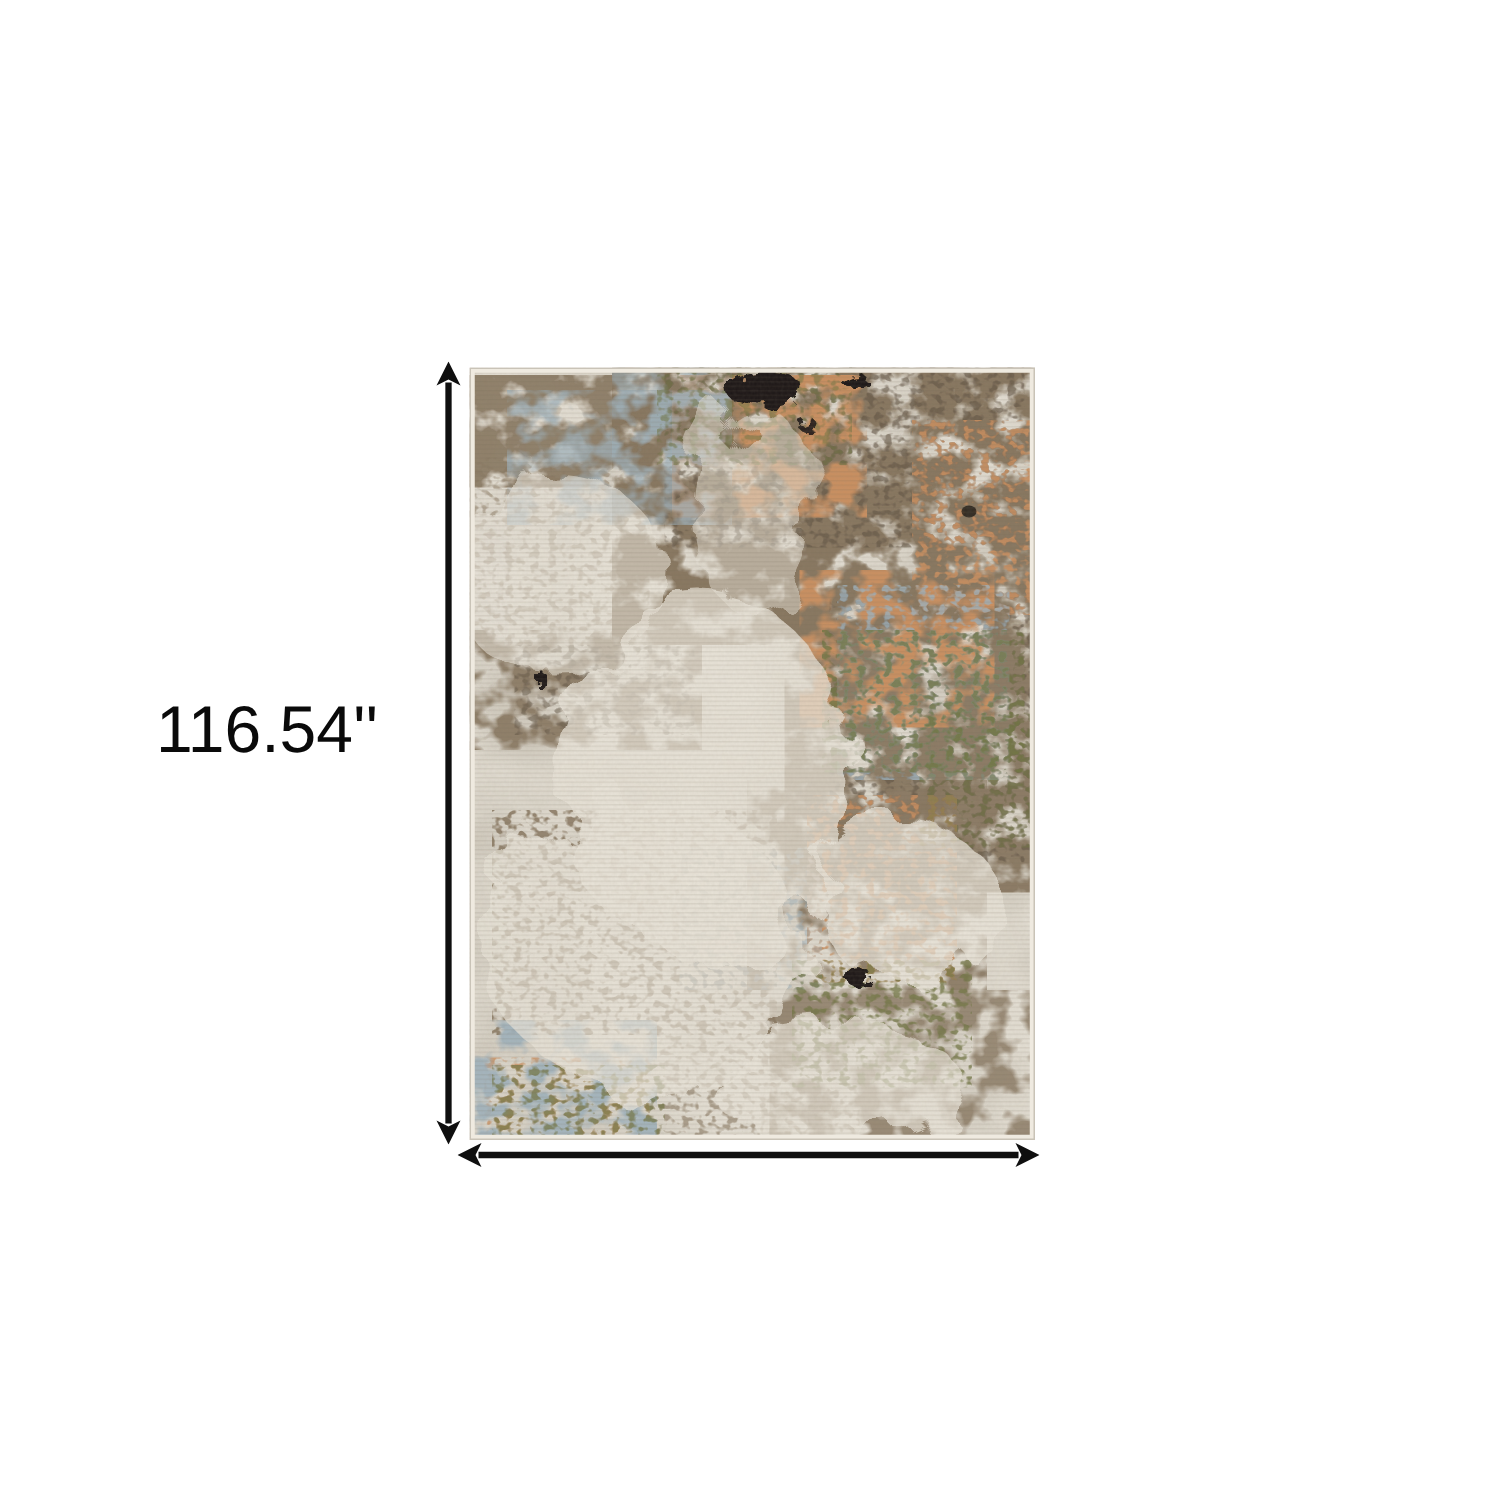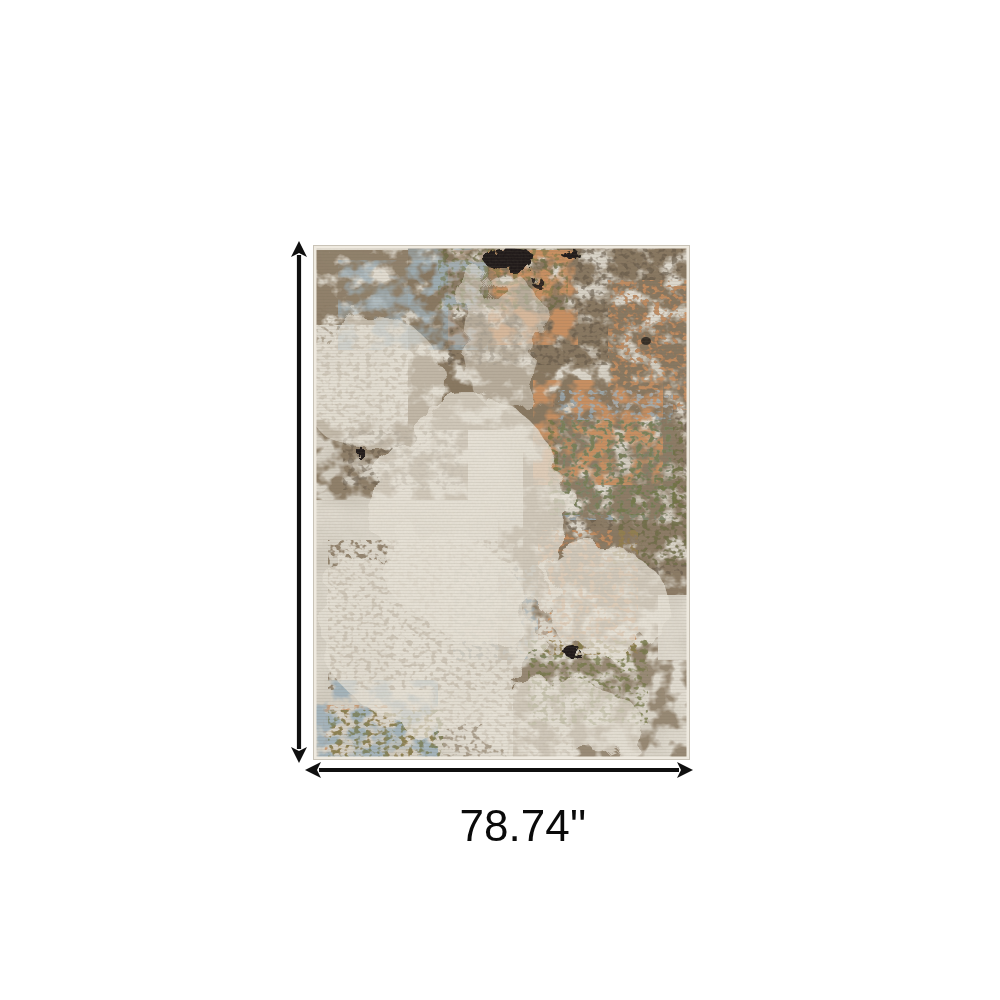--- a/index.html
+++ b/index.html
@@ -175,16 +175,16 @@
     <polygon points="10,0 2,16 10,12 18,16" fill="#0f0f0f"></polygon>
     <polygon points="10,522 2,506 10,510 18,506" fill="#0f0f0f"></polygon>
   </svg>
 
   <svg class="h-arrow" viewBox="0 0 388 20">
     <line x1="14" y1="10" x2="374" y2="10" stroke="#0f0f0f" stroke-width="4.2"></line>
     <polygon points="0,10 16,2 12,10 16,18" fill="#0f0f0f"></polygon>
     <polygon points="388,10 372,2 376,10 372,18" fill="#0f0f0f"></polygon>
   </svg>
 
+  <div class="dim-label height-label">116.54''</div>
 
-  <div class="dim-label width-label">78.74''</div>
 
 </div>
 
 </body></html>

